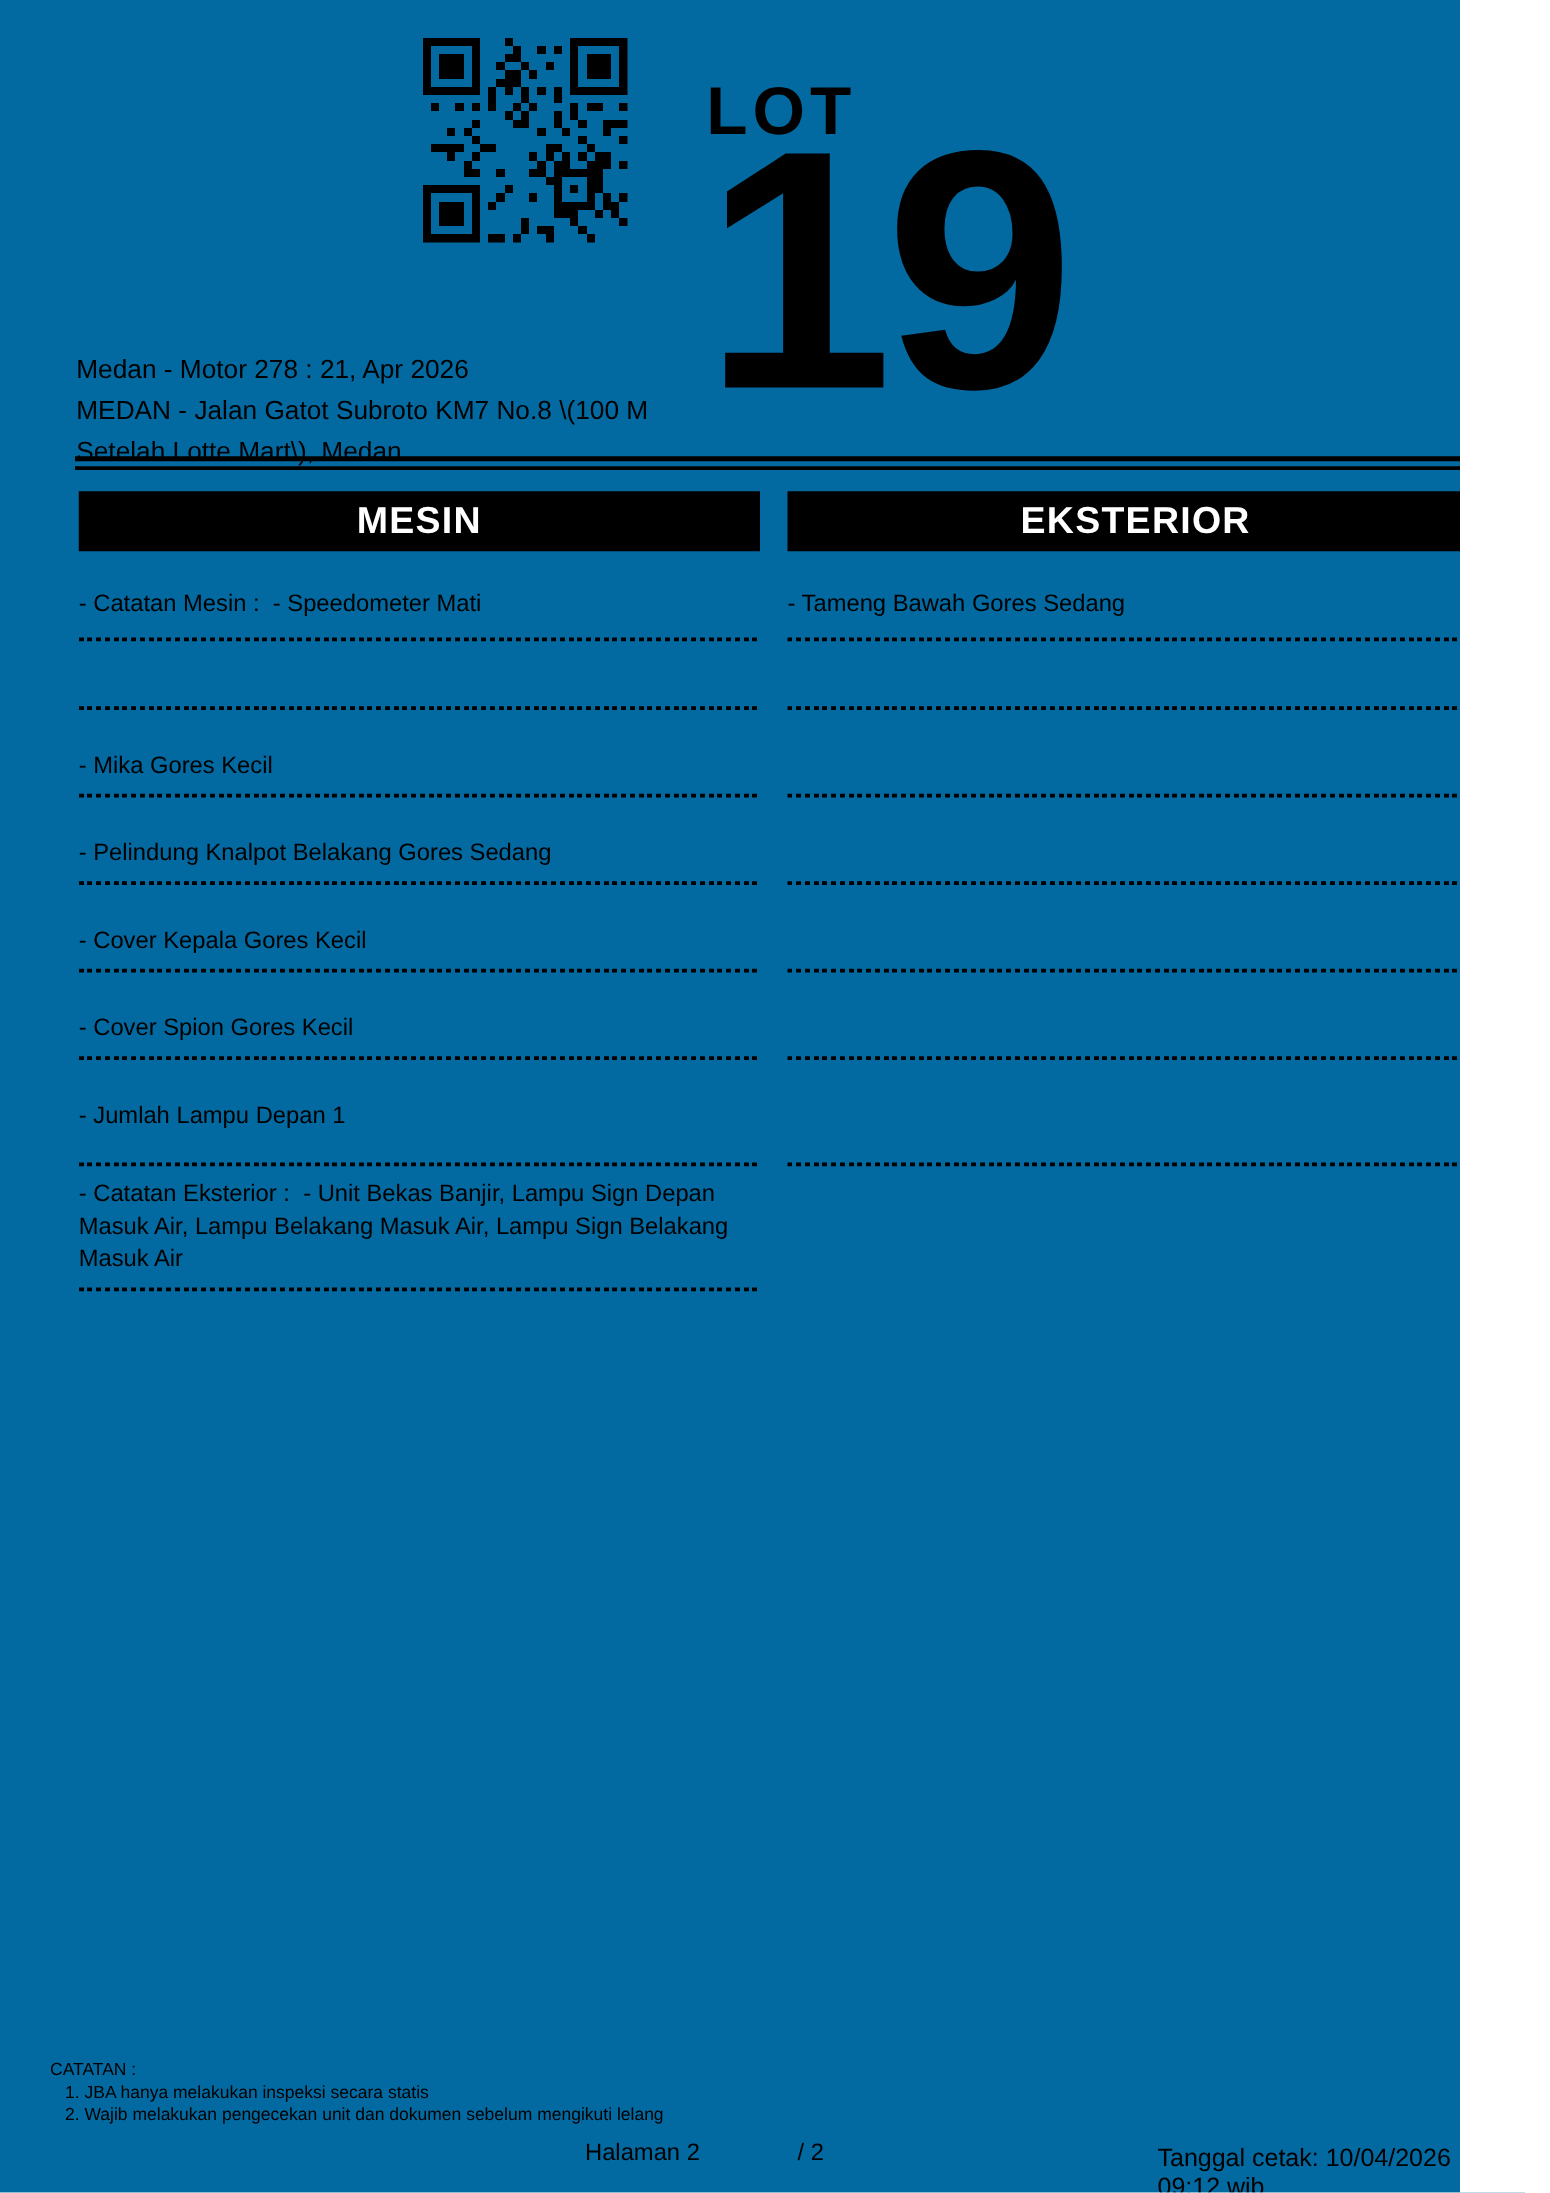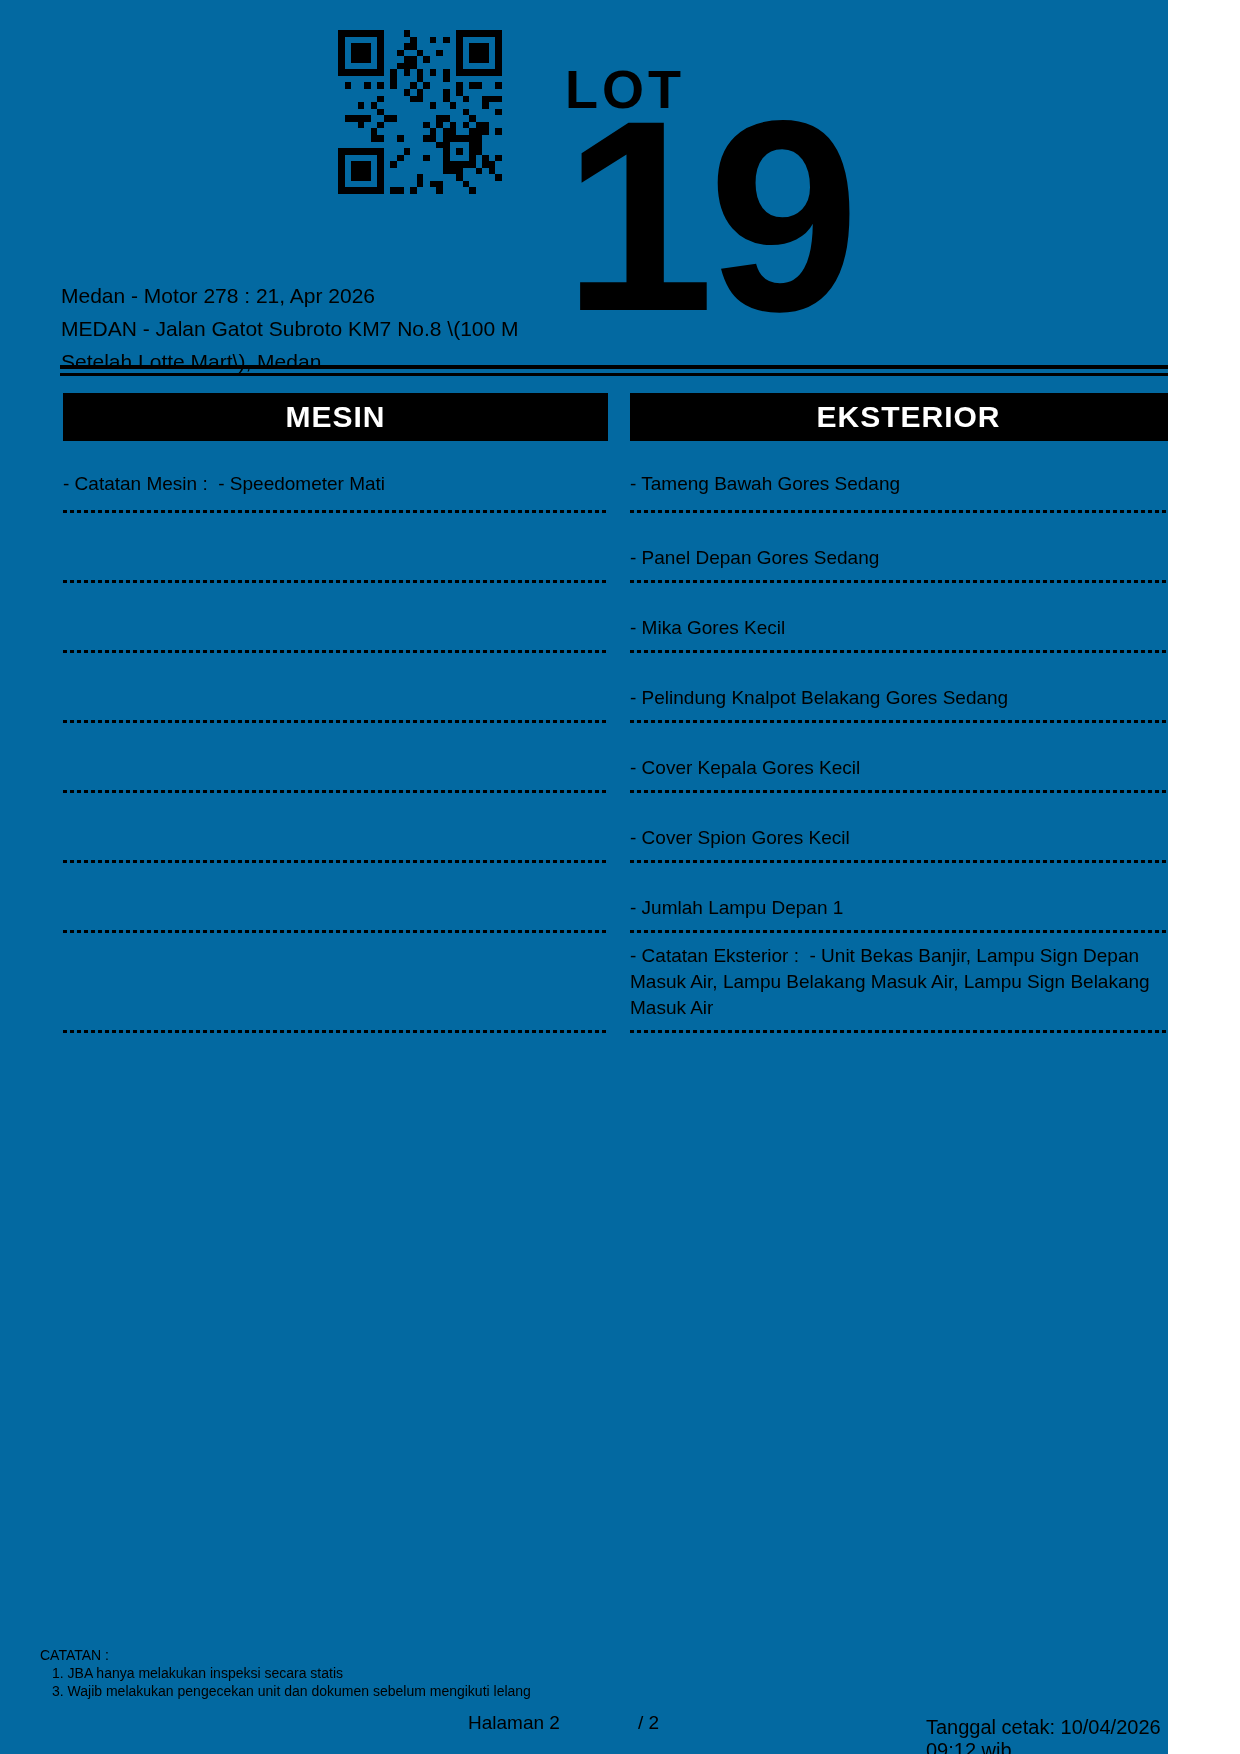--- a/index.html
+++ b/index.html
@@ -304,21 +304,20 @@
   </div>
 
   <div class="table">
     <div class="th">MESIN</div>
     <div class="th">EKSTERIOR</div>
 
     <div class="c r1">- Catatan Mesin :  - Speedometer Mati</div>
     <div class="c r1">- Tameng Bawah Gores Sedang</div>
 
     <div class="c"></div>
-    <div class="c">- Panel Depan Gores Sedang</div>
 
     <div class="c"></div>
     <div class="c">- Mika Gores Kecil</div>
 
     <div class="c"></div>
     <div class="c">- Pelindung Knalpot Belakang Gores Sedang</div>
 
     <div class="c"></div>
     <div class="c">- Cover Kepala Gores Kecil</div>
 
@@ -328,20 +327,20 @@
     <div class="c"></div>
     <div class="c">- Jumlah Lampu Depan 1</div>
 
     <div class="c r8"></div>
     <div class="c r8">- Catatan Eksterior :  - Unit Bekas Banjir, Lampu Sign Depan Masuk Air, Lampu Belakang Masuk Air, Lampu Sign Belakang Masuk Air</div>
   </div>
 
   <div class="notes">
     <div>CATATAN :</div>
     <div class="item">1. JBA hanya melakukan inspeksi secara statis</div>
-    <div class="item">3. Wajib melakukan pengecekan unit dan dokumen sebelum mengikuti lelang</div>
+    <div class="item">2. Wajib melakukan pengecekan unit dan dokumen sebelum mengikuti lelang</div>
   </div>
 
   <div class="page-num halaman">Halaman 2</div>
   <div class="page-num of-total">/ 2</div>
   <div class="print-date">Tanggal cetak: 10/04/2026 09:12 wib</div>
 
 </div>
 
 </body></html>

